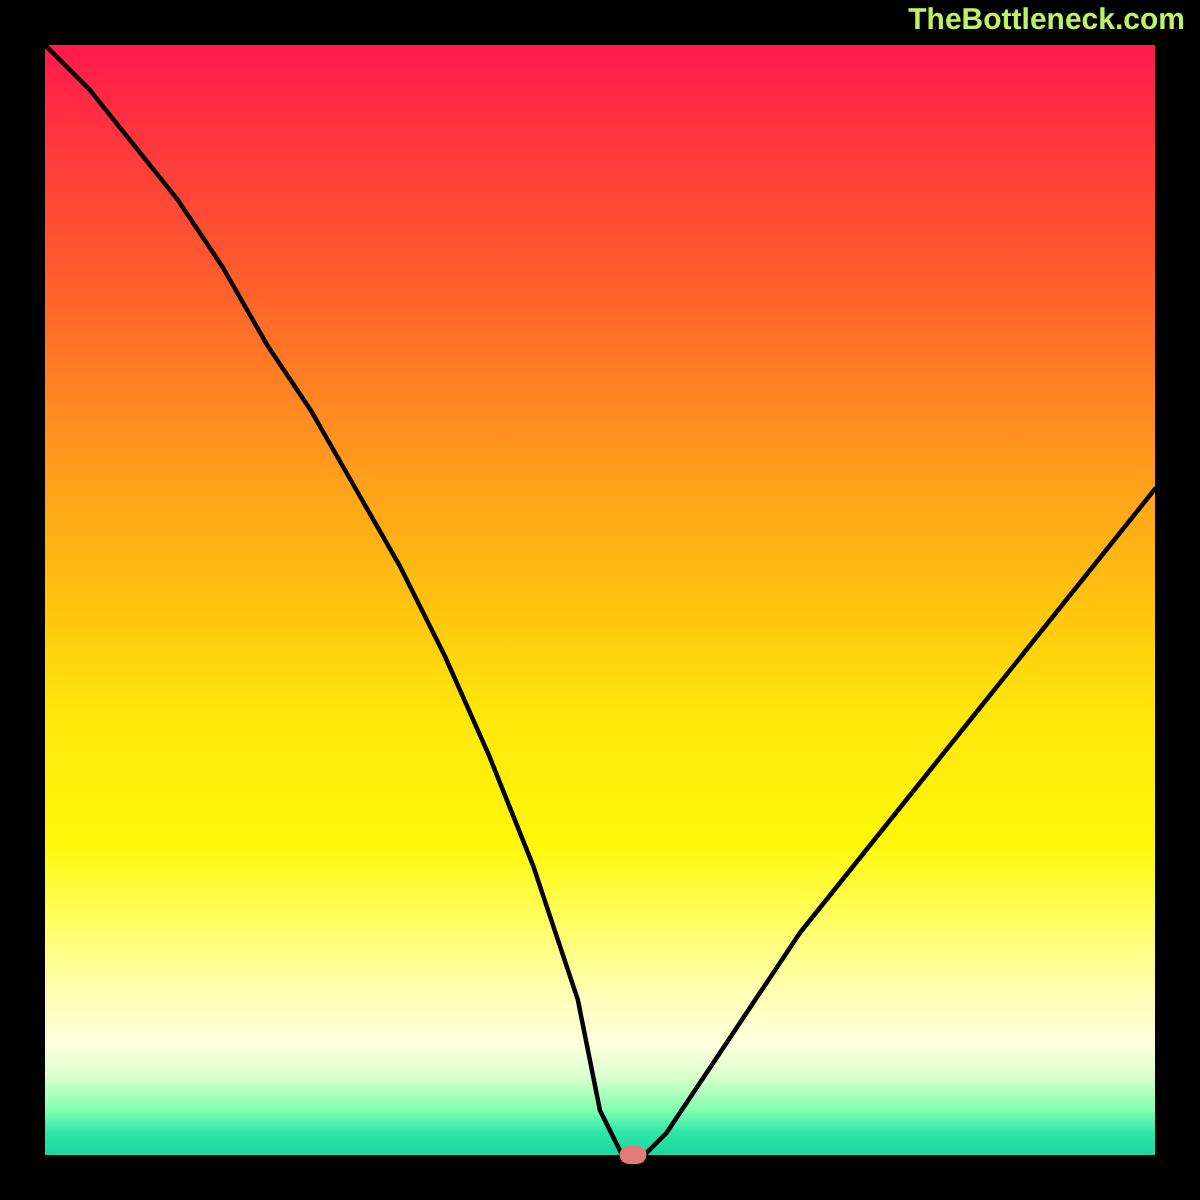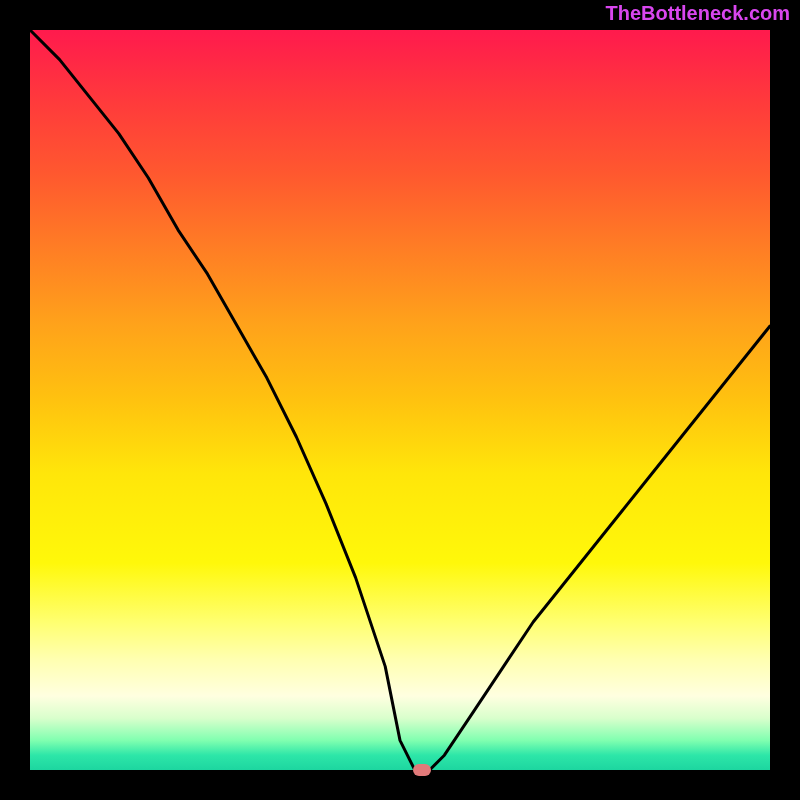--- a/index.html
+++ b/index.html
@@ -8,21 +8,21 @@
     width: 800px;
     height: 800px;
     background: #000;
     font-family: Arial, Helvetica, sans-serif;
     overflow: hidden;
   }
   .watermark {
     position: absolute;
     top: 2px;
     right: 10px;
-    color: #d946ef;
+    color: #bef264;
     font-size: 20px;
     font-weight: bold;
     z-index: 10;
   }
   .plot-area {
     position: absolute;
     left: 30px;
     top: 30px;
     width: 740px;
     height: 740px;

